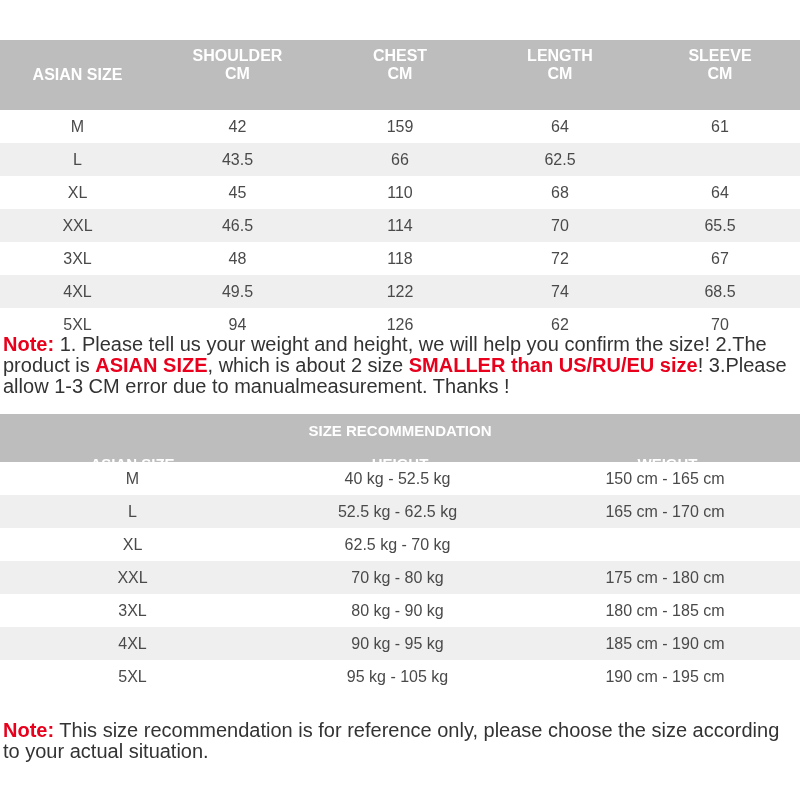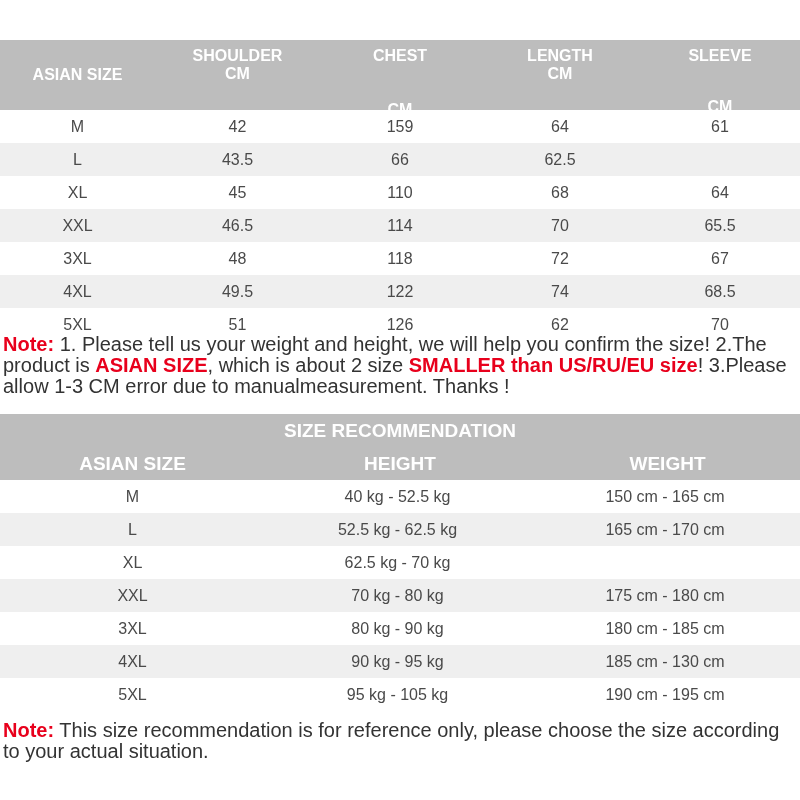--- a/index.html
+++ b/index.html
@@ -2,25 +2,25 @@
 <html><head>
 <meta charset="utf-8">
 <style>
   html,body{margin:0;padding:0;background:#fff;}
   body{width:800px;height:800px;position:relative;overflow:hidden;font-family:"Liberation Sans",sans-serif;color:#444;}
   .tbl{position:absolute;left:0;width:800px;}
   .hdr{background:#bdbdbd;color:#fff;font-weight:bold;}
   .row{display:flex;height:33px;align-items:center;font-size:16px;color:#4a4a4a;}
   .row.alt{background:#efefef;}
   .cell{text-align:center;}
-  .t1 .c0{width:155px;} .t1 .c1{width:165px;} .t1 .c2{width:160px;gap:36px;} .t1 .c3{width:160px;} .t1 .c4{width:160px;gap:33px;}
+  .t1 .c0{width:155px;} .t1 .c1{width:165px;} .t1 .c2{width:160px;} .t1 .c3{width:160px;} .t1 .c4{width:160px;}
   .t1 .hdr{height:70px;display:flex;align-items:center;font-size:16px;}
   .t1 .hdr .col{display:flex;flex-direction:column;justify-content:flex-start;height:56px;text-align:center;}
   .t2 .c0{width:265px;} .t2 .c1{width:265px;} .t2 .c2{width:270px;}
-  .t2 .hdr{height:66px;font-size:19px;}
+  .t2 .hdr{height:48px;font-size:15px;}
   .t2 .hdr .title{height:33px;line-height:33px;text-align:center;}
   .t2 .hdr .sub{display:flex;height:33px;align-items:center;}
   .note{position:absolute;left:3px;font-size:20px;line-height:21px;color:#333;width:795px;}
   .red{color:#e8001c;font-weight:bold;}
 </style>
 </head>
 <body>
 
 <div class="tbl t1" style="top:40px;">
   <div class="hdr">
@@ -79,21 +79,21 @@
       </div>
       <div class="row alt">
         <div class="cell c0">4XL</div>
         <div class="cell c1">49.5</div>
         <div class="cell c2">122</div>
         <div class="cell c3">74</div>
         <div class="cell c4">68.5</div>
       </div>
       <div class="row">
         <div class="cell c0">5XL</div>
-        <div class="cell c1">51</div>
+        <div class="cell c1">94</div>
         <div class="cell c2">126</div>
         <div class="cell c3">62</div>
         <div class="cell c4">70</div>
       </div>
     </div>
 </div>
 
 <div class="note" style="top:334px;">
   <span class="red">Note:</span><span> 1. Please tell us your weight and height, we will help you confirm the size!  2.The product is </span><span class="red" style="font-weight:bold">ASIAN SIZE</span><span>, which is about 2 size </span><span class="red">SMALLER than US/RU/EU size</span><span>!  3.Please allow 1-3 CM error due to manualmeasurement.  Thanks !</span>
 </div>
@@ -128,21 +128,21 @@
         <div class="cell c2">175 cm - 180 cm</div>
       </div>
       <div class="row">
         <div class="cell c0">3XL</div>
         <div class="cell c1">80 kg - 90 kg</div>
         <div class="cell c2">180 cm - 185 cm</div>
       </div>
       <div class="row alt">
         <div class="cell c0">4XL</div>
         <div class="cell c1">90 kg - 95 kg</div>
-        <div class="cell c2">185 cm - 130 cm</div>
+        <div class="cell c2">185 cm - 190 cm</div>
       </div>
       <div class="row">
         <div class="cell c0">5XL</div>
         <div class="cell c1">95 kg - 105 kg</div>
         <div class="cell c2">190 cm - 195 cm</div>
       </div>
     </div>
 </div>
 
 <div class="note" style="top:720px;">

